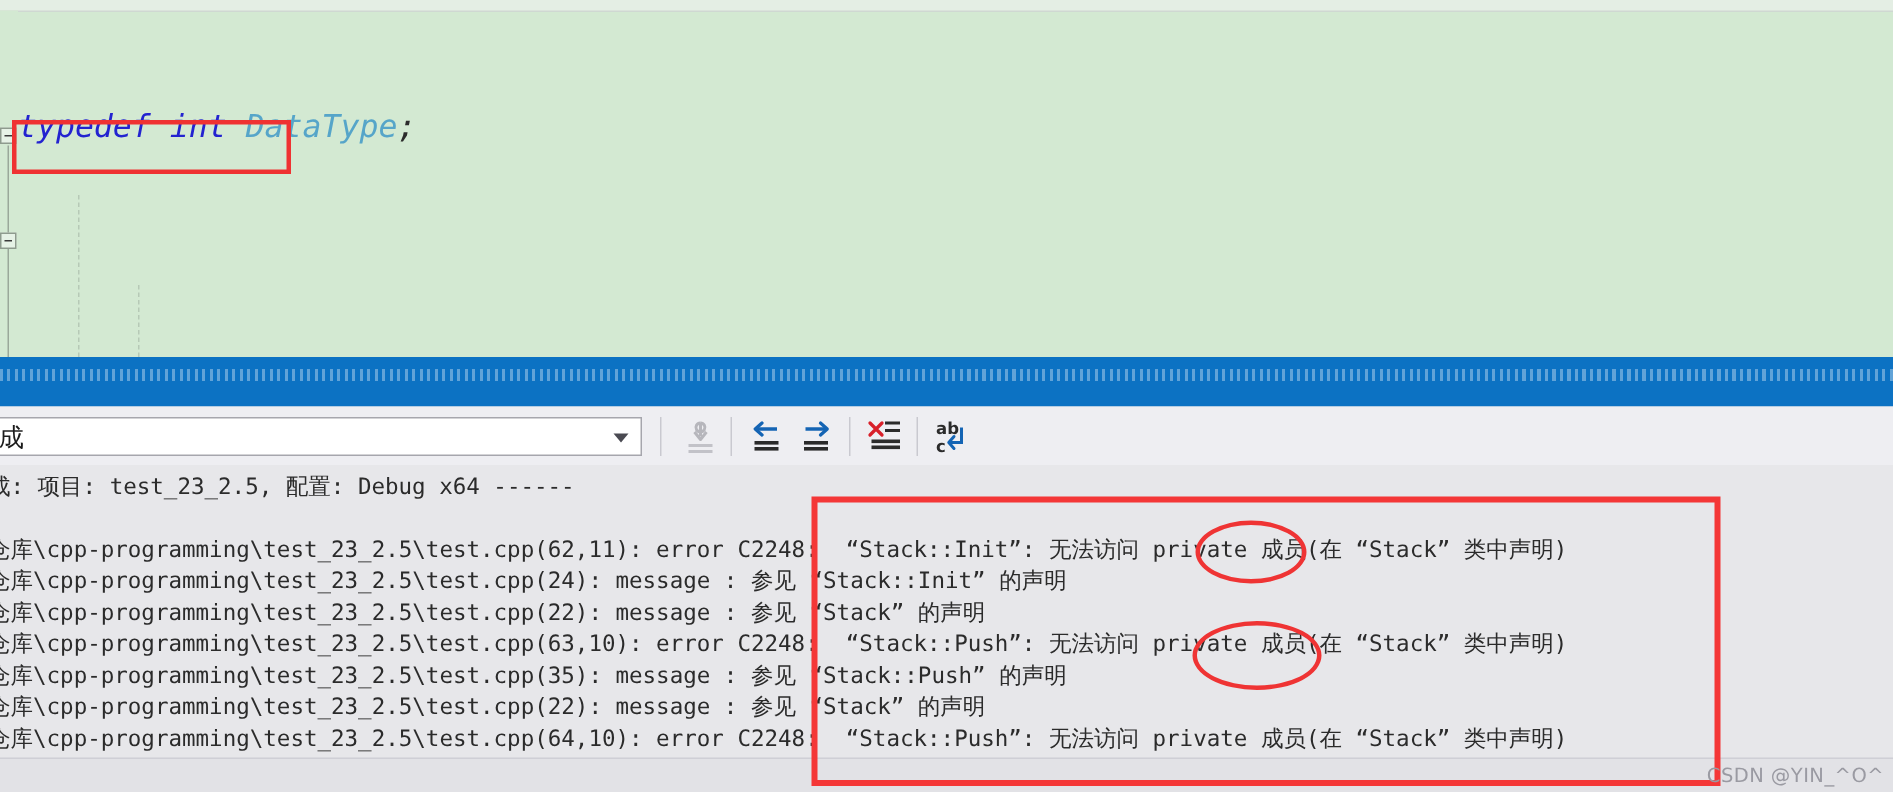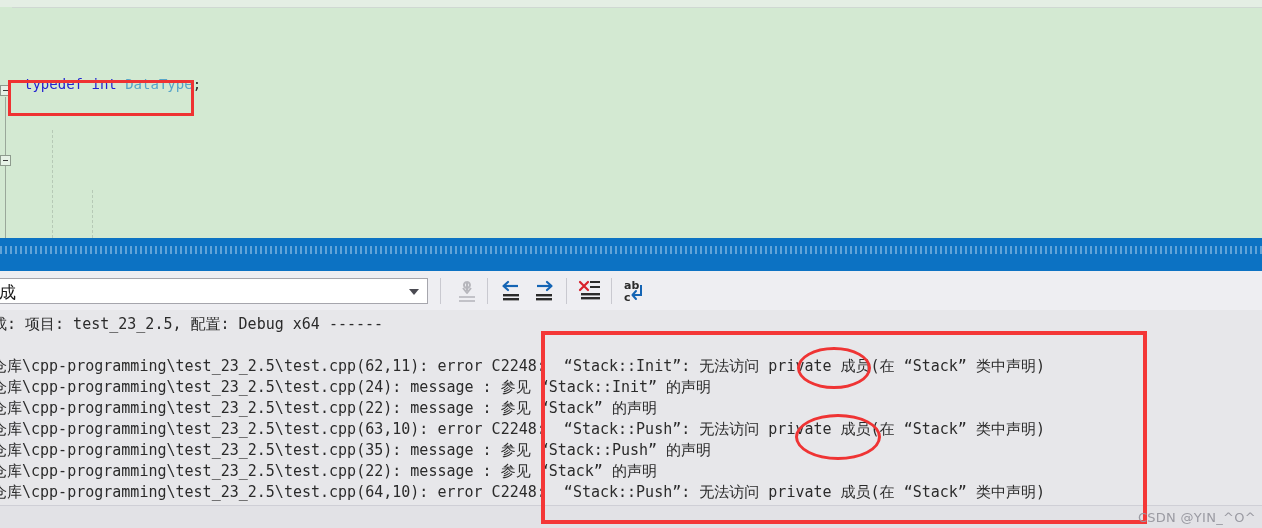--- a/index.html
+++ b/index.html
@@ -32,24 +32,24 @@
     content:"";position:absolute;left:2px;top:4px;width:5px;height:1px;
     background:#3a3a3a;
   }
   .fold-line{
     position:absolute;left:5px;width:1px;background:#9aa89a;
   }
   .indent-guide{
     position:absolute;width:0;border-left:1px dashed #b6c9b6;
   }
   .code{
-    position:absolute;left:24px;top:7px;
+    position:absolute;left:12px;top:7px;
     font-family:"DejaVu Sans Mono","Liberation Mono",monospace;
-    font-size:14px;line-height:31px;
-    white-space:pre;color:#2b2b2b;
+    font-size:21px;line-height:31px;
+    white-space:pre;color:#2b2b2b;font-style:italic;
   }
   .cl{display:block;height:31px;}
   .kw{color:#2323d0;}
   .typ{color:#56a5c9;}
   .cmt{color:#1f8a1f;}
   .pun{color:#2b2b2b;}
 
   .code-hl-box{
     position:absolute;left:8px;top:80px;width:186px;height:36px;
     border:3px solid #ef3232;box-sizing:border-box;

